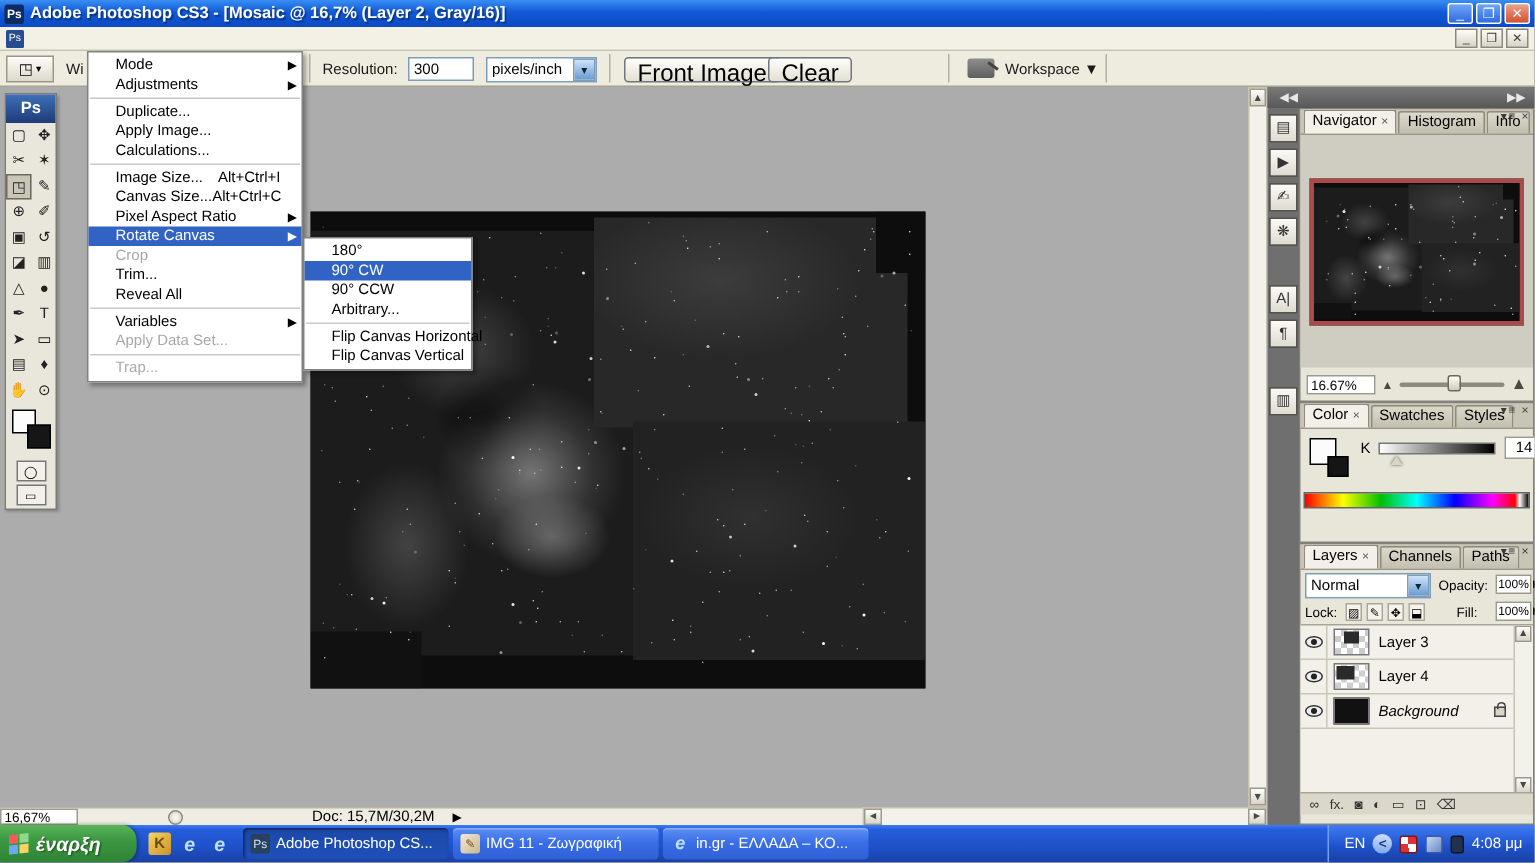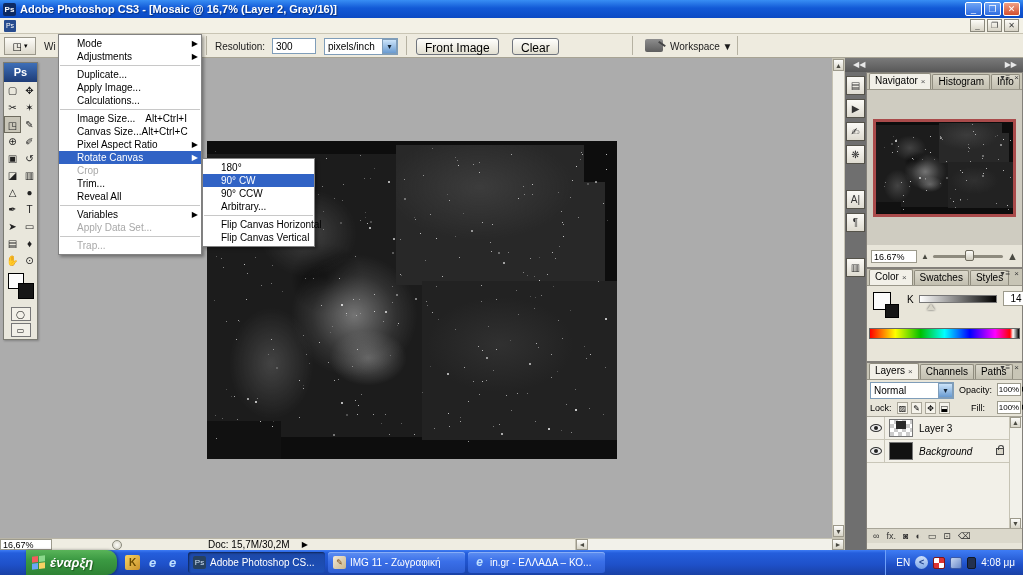--- a/index.html
+++ b/index.html
@@ -25,21 +25,21 @@
 
   
   #optionsbar { left:0; top:34px; width:1023px; height:24px; background:#EEEBDF; border-bottom:1px solid #A8A494; }
   #crop-chip { left:4px; top:3px; width:32px; height:18px; border:1px solid #9A978A; background:linear-gradient(180deg,#FDFCF8,#DDD9CC); display:flex; align-items:center; justify-content:center; gap:2px; font-size:10px; }
   .optlabel { top:7px; font-size:10px; color:#1a1a1a; }
   .optsep { top:2px; width:1px; height:19px; background:#B6B2A2; }
   .optinput { top:4px; height:16px; border:1px solid #7F9DB9; background:#fff; font-size:10px; padding:1px 3px; font-family:"Liberation Sans",sans-serif; }
   .xp-select { top:4px; height:17px; border:1px solid #7F9DB9; background:#fff; font-size:10px; display:flex; align-items:center; }
   .xp-select .txt { padding:0 3px; flex:1; }
   .xp-select .arrow { width:15px; height:15px; background:linear-gradient(180deg,#CCE4FA,#699BD1); border:1px solid #7F9DB9; color:#123; font-size:8px; text-align:center; line-height:14px; }
-  .xpbtn { top:4px; height:17px; border:1px solid #70757E; border-radius:3px; background:linear-gradient(180deg,#FEFEFC,#E3E0D2); font-size:12px; text-align:center; padding:2px 8px; }
+  .xpbtn { top:4px; height:17px; border:1px solid #70757E; border-radius:3px; background:linear-gradient(180deg,#FEFEFC,#E3E0D2); font-size:16px; text-align:center; padding:2px 8px; }
   #bridge-icon { left:645px; top:5px; width:18px; height:13px; background:linear-gradient(180deg,#8E8E8E,#5E5E5E); border-radius:2px; }
   #bridge-icon:after { content:""; position:absolute; right:-3px; top:4px; width:8px; height:2px; background:#444; transform:rotate(35deg); }
 
   
   #workspace { left:0; top:58px; width:845px; height:480px; background:#ACACAC; }
 
   
   #toolbox { left:3px; top:4px; width:35px; background:#E9E7DC; border:1px solid #7B7B73; box-shadow:1px 1px 2px rgba(0,0,0,.25); }
   #toolbox-header { height:19px; background:linear-gradient(180deg,#3E6FB8,#1E3C77); color:#fff; font-weight:bold; font-size:11px; text-align:center; line-height:19px; }
   #tools { display:grid; grid-template-columns:17px 17px; }
@@ -144,21 +144,21 @@
   .lthumb .patch { position:absolute; background:#2A2A2A; }
   .lthumb.solid { background:#111; }
   .lname { font-size:10px; white-space:nowrap; }
   .lname.italic { font-style:italic; }
   .layer-lock { margin-left:auto; margin-right:18px; width:8px; height:7px; border:1px solid #444; background:#D8D5C8; position:relative; }
   .layer-lock:before { content:""; position:absolute; left:1px; top:-4px; width:4px; height:4px; border:1px solid #444; border-bottom:none; border-radius:3px 3px 0 0; }
   #layers-scroll { position:absolute; right:0; top:0; width:13px; height:112px; background:#F2F1EA; border-left:1px solid #C6C3B4; }
   #layers-footer { height:15px; background:#DBD8CB; border-top:1px solid #A8A598; display:flex; align-items:center; gap:7px; padding:0 6px; font-size:9px; color:#333; }
 
   
-  #taskbar { left:0; top:550px; width:1023px; height:25px; background:linear-gradient(180deg,#3E7CF5 0%,#245EDC 12%,#1E50C8 60%,#1941A5 100%); display:flex; align-items:center;padding-left:26px; }
+  #taskbar { left:0; top:550px; width:1023px; height:25px; background:linear-gradient(180deg,#3E7CF5 0%,#245EDC 12%,#1E50C8 60%,#1941A5 100%); display:flex; align-items:center; }
   #start-button { width:91px; height:25px; background:linear-gradient(180deg,#59B459 0%,#3B9942 40%,#2E8334 100%); border-radius:0 10px 10px 0; box-shadow:1px 0 3px rgba(0,0,0,.4); display:flex; align-items:center; gap:4px; padding-left:6px; }
   #win-flag { width:14px; height:14px; display:grid; grid-template-columns:6px 6px; grid-template-rows:6px 6px; gap:1px; transform:skewY(-6deg); }
   #win-flag b:nth-child(1){background:#F65C5C;} #win-flag b:nth-child(2){background:#8CD98C;}
   #win-flag b:nth-child(3){background:#6CA6F5;} #win-flag b:nth-child(4){background:#F8D264;}
   #start-label { color:#fff; font-weight:bold; font-style:italic; font-size:13px; text-shadow:1px 1px 1px #1E5A1E; }
   #quicklaunch { display:flex; gap:5px; padding:0 8px; align-items:center; }
   .ql { width:15px; height:15px; border-radius:2px; font-size:10px; line-height:15px; text-align:center; color:#fff; }
   .ql.k { background:linear-gradient(135deg,#F7D463,#C9922B); color:#6A4A00; font-weight:bold; }
   .ql.e { background:transparent; color:#BFE0FF; font-weight:bold; font-style:italic; font-size:13px; }
   .task { height:21px; width:137px; margin-right:3px; border-radius:3px; background:linear-gradient(180deg,#5E8FF2,#3A6FE8 45%,#2F5FD4); box-shadow:inset 0 1px 0 #87ADF7; color:#fff; font-size:10px; display:flex; align-items:center; gap:4px; padding:0 5px; white-space:nowrap; overflow:hidden; }
@@ -725,20 +725,29 @@
           </div>
           <div class="lthumb">
             <div class="patch" style="left: 6px; top: 1px; width: 10px; height: 8px;"></div>
           </div>
           <div class="lname">Layer 3</div>
         </div>
         <div class="layer-row">
           <div class="eye-cell">
             <div class="eye"></div>
           </div>
+          <div class="lthumb">
+            <div class="patch" style="left: 1px; top: 1px; width: 12px; height: 9px;"></div>
+          </div>
+          <div class="lname">Layer 4</div>
+        </div>
+        <div class="layer-row">
+          <div class="eye-cell">
+            <div class="eye"></div>
+          </div>
           <div class="lthumb solid"></div>
           <div class="lname italic">Background</div>
           <div class="layer-lock"></div>
         </div>
         <div id="layers-scroll">
         <div class="sb-btn" style="left:0;top:0;width:11px;height:11px;line-height:10px">▲</div>
         <div class="sb-btn" style="left:0;bottom:0;width:11px;height:11px;line-height:10px">▼</div>
       </div>
     </div>
     <div id="layers-footer">

